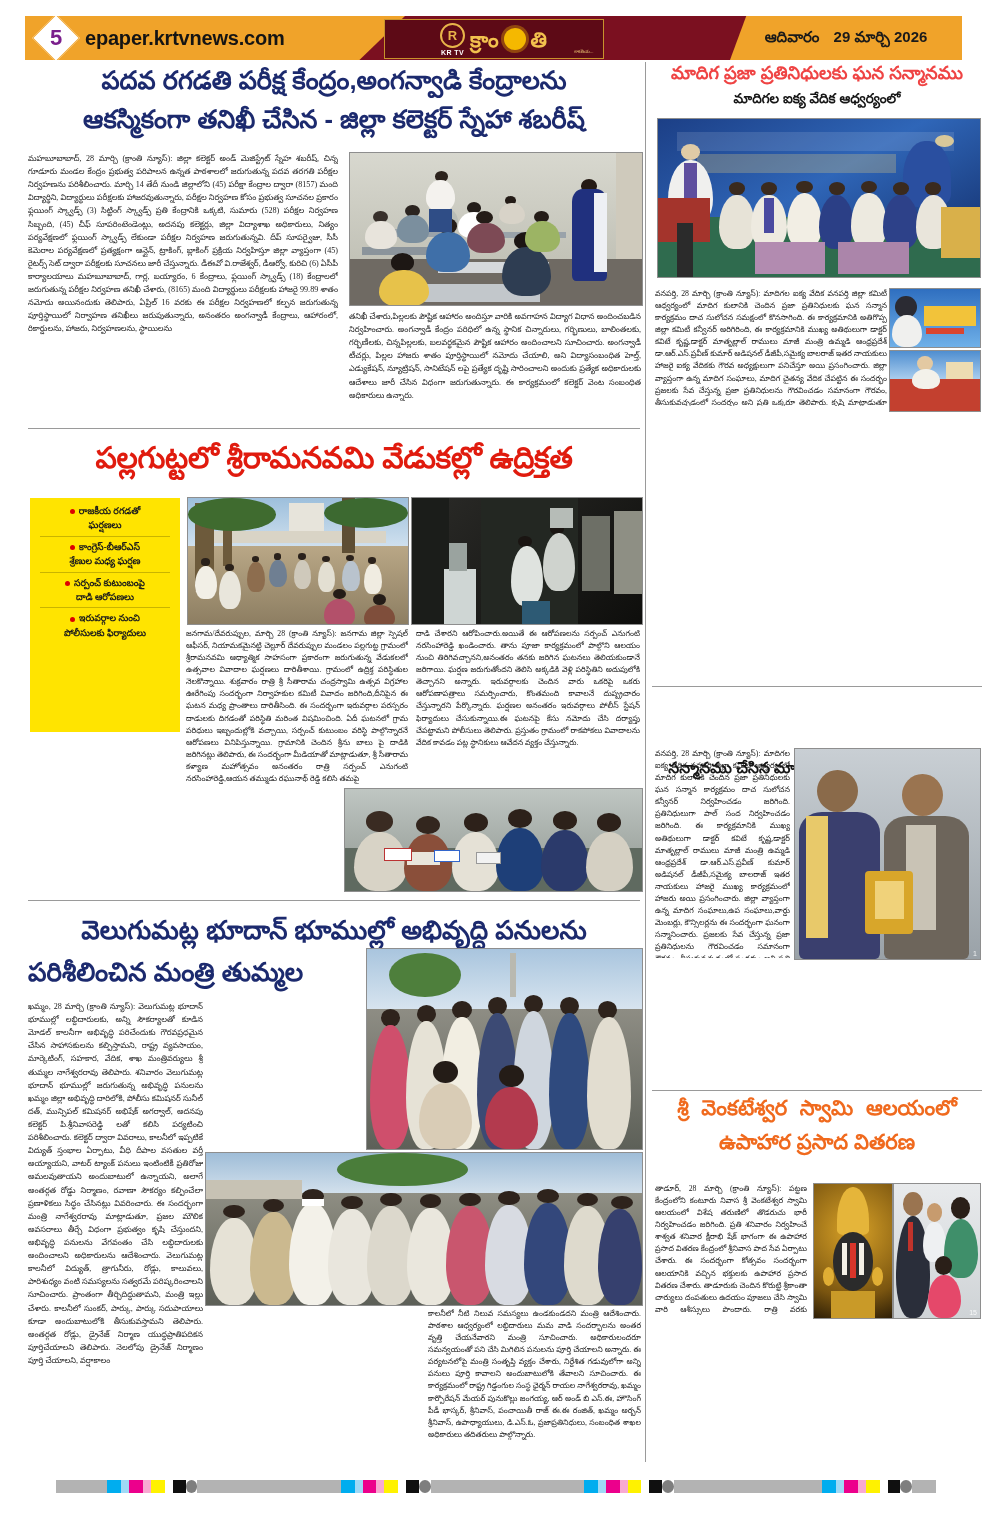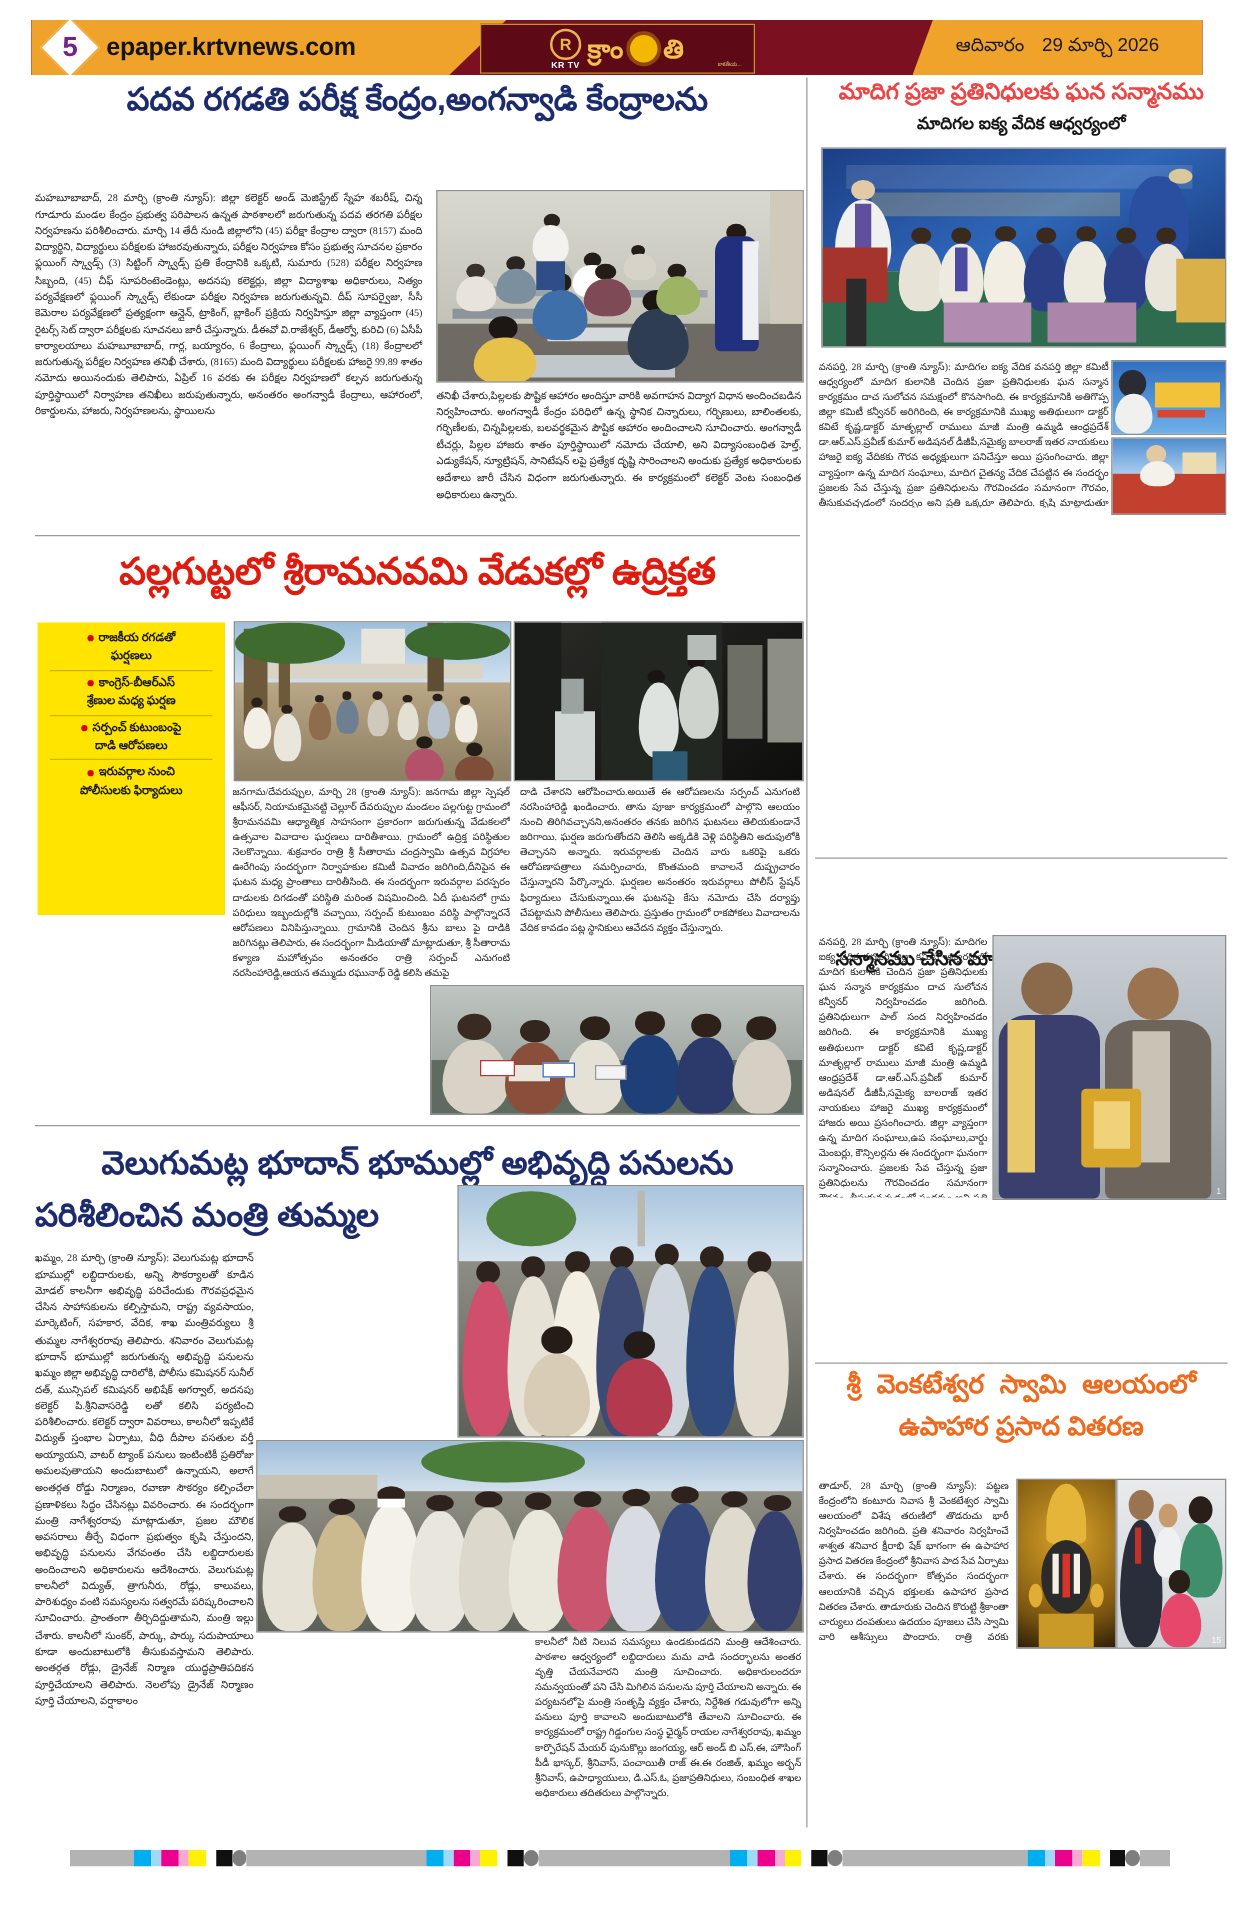--- a/index.html
+++ b/index.html
@@ -9,21 +9,21 @@
   
   .masthead{position:absolute;left:25px;top:16px;width:937px;height:44px;background:#7b1020;}
   .mh-left{position:absolute;left:0;top:0;height:44px;width:380px;background:#f0a32a;
            clip-path:polygon(0 0,100% 0,88% 100%,0 100%);display:flex;align-items:center;}
   .mh-num{position:relative;margin-left:14px;width:34px;height:34px;background:#fff;transform:rotate(45deg);
           display:flex;align-items:center;justify-content:center;box-shadow:0 0 0 1px #f0a32a inset;}
   .mh-num span{transform:rotate(-45deg);font-weight:bold;font-size:22px;color:#7a1e8c;line-height:1;}
   .mh-site{margin-left:12px;font-weight:bold;font-size:20px;color:#141414;letter-spacing:-.2px;}
   .mh-right{position:absolute;right:0;top:0;height:44px;width:232px;background:#f0a32a;
             clip-path:polygon(7% 0,100% 0,100% 100%,0 100%);display:flex;align-items:center;justify-content:center;}
-  .mh-date{font-size:15px;font-weight:normal;color:#1a1a1a;}
+  .mh-date{font-size:15px;font-weight:bold;color:#1a1a1a;}
   .mh-date .d2{margin-left:10px;}
   .mh-logo{position:absolute;left:50%;top:3px;transform:translateX(-50%);height:38px;width:218px;
            background:#5d0a16;border:1px solid #c8922c;display:flex;align-items:center;justify-content:center;gap:5px;}
   .krtv{display:flex;flex-direction:column;align-items:center;justify-content:center;}
   .krtv .ring{width:21px;height:21px;border:2px solid #e8b54a;border-radius:50%;color:#e8b54a;
               font-size:13px;font-weight:bold;display:flex;align-items:center;justify-content:center;}
   .krtv .lbl{font-size:7px;font-weight:bold;color:#fff;letter-spacing:.4px;margin-top:1px;}
   .kr-tel{font-size:21px;font-weight:bold;color:#f2c14e;line-height:1;}
   .kr-sun{width:22px;height:22px;border-radius:50%;background:#f5b800;
           box-shadow:0 0 0 3px rgba(245,184,0,.35);}
@@ -104,20 +104,21 @@
       <div class="mh-date">
         <span>ఆదివారం</span>
         <span class="d2">29 మార్చి 2026</span>
       </div>
     </div>
   </div>
 
   <div class="vrule" style="left:645px;top:62px;height:1400px;"></div>
 
   <div class="hl hl-navy" style="position:absolute;left:28px;top:64px;width:612px;font-size:25.5px;">పదవ రగడతి పరీక్ష కేంద్రం,అంగన్వాడి కేంద్రాలను</div>
+  <div class="hl hl-navy" style="position:absolute;left:28px;top:103px;width:612px;font-size:25.5px;">ఆకస్మికంగా తనిఖీ చేసిన - జిల్లా కలెక్టర్ స్నేహా శబరీష్</div>
 
   <div class="photo" style="left:349px;top:152px;width:292px;height:152px;position:absolute;">
     <div class="ph-inner">
       <div class="wall"></div>
       <div class="floor"></div>
 
       <div class="strip" style="left:6%;top:50%;width:30%;height:5%;background:#9aa3aa;"></div>
       <div class="strip" style="left:4%;top:62%;width:34%;height:5%;background:#8b949b;"></div>
       <div class="strip" style="left:30%;top:72%;width:38%;height:7%;background:#d6d9dc;"></div>
       <div class="strip" style="left:25%;top:86%;width:40%;height:12%;background:#c2c7cb;"></div>

